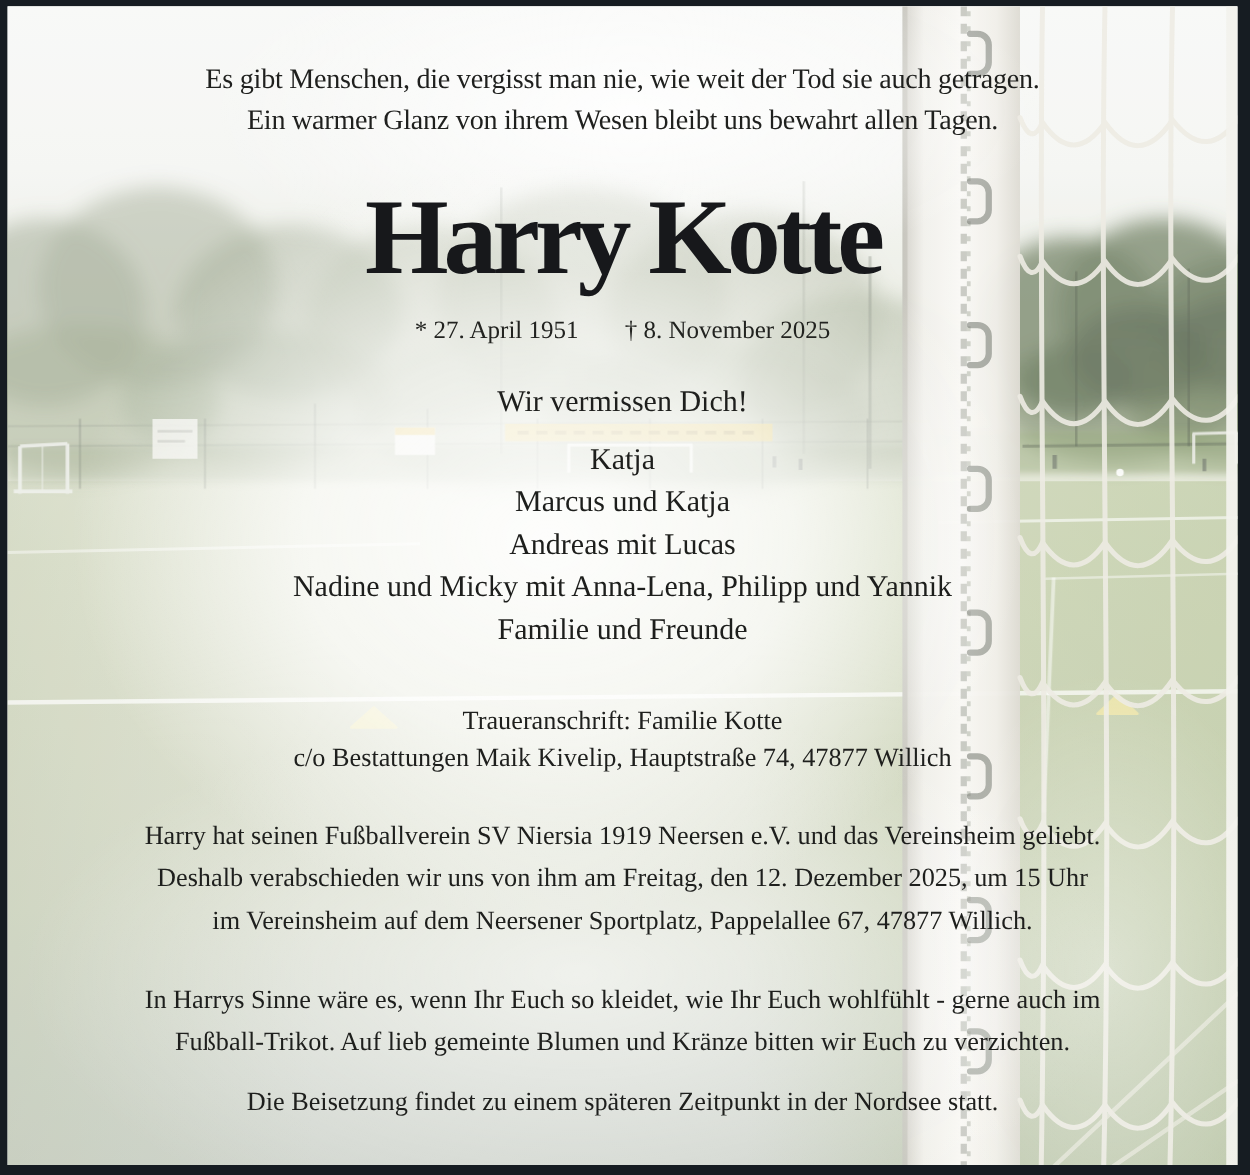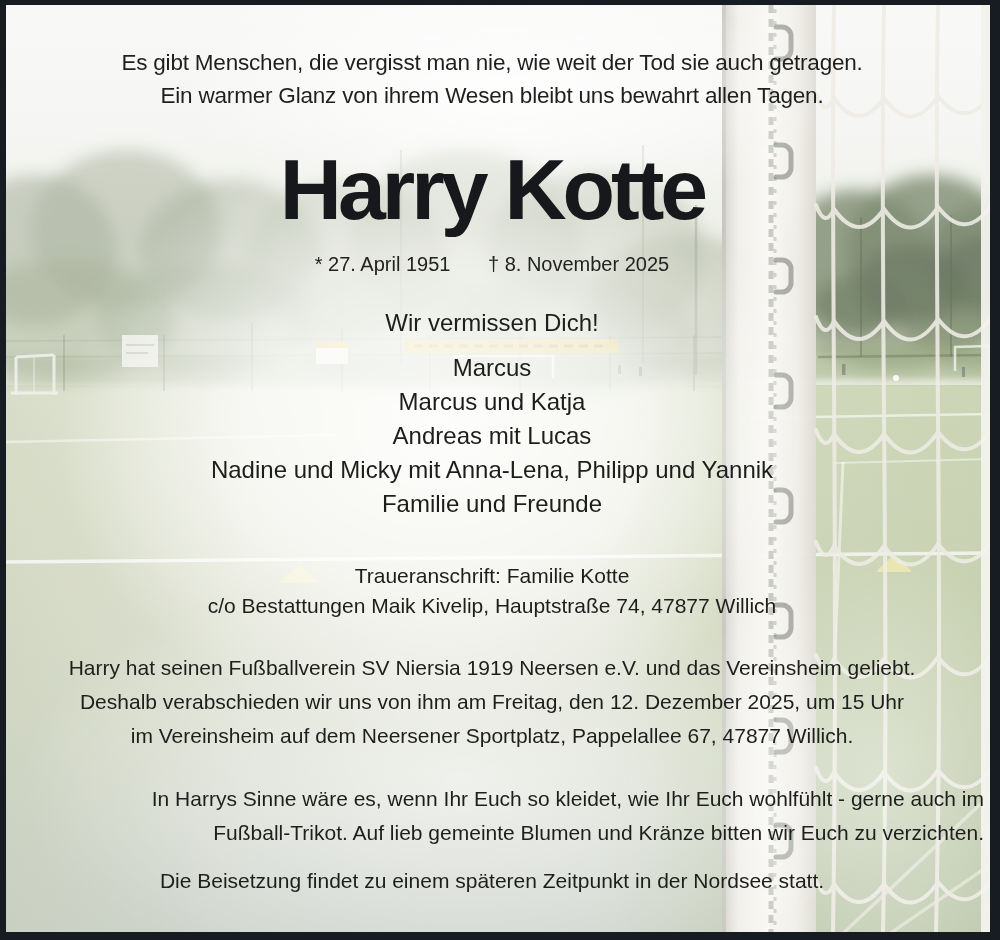--- a/index.html
+++ b/index.html
@@ -22,31 +22,31 @@
   .photo-fade {
     background:
       radial-gradient(380px 300px at 432px 428px, rgba(255,255,255,.92) 0%, rgba(255,255,255,.68) 52%, rgba(255,255,255,0) 100%),
       radial-gradient(440px 215px at 455px 775px, rgba(255,255,255,.60) 0%, rgba(255,255,255,0) 100%),
       radial-gradient(150px 235px at 880px 770px, rgba(255,255,255,.38) 0%, rgba(255,255,255,0) 100%),
       radial-gradient(330px 130px at 500px 85px, rgba(255,255,255,.85) 0%, rgba(255,255,255,0) 100%),
       linear-gradient(rgba(255,255,255,.20), rgba(255,255,255,.20));
   }
   
   .content { position:absolute; left:0; top:0; width:100%; height:100%; text-align:center; color:#202020; }
-  .block { position:absolute; left:0; right:16px; }
+  .block { position:absolute; left:0; right:4px;font-family:Liberation Serif, serif; }
   .epigraph      { top:46px;  font-size:22.5px; line-height:33px; letter-spacing:-0.2px; color:#1f201e; }
   .name          { top:139px; font-size:86px; line-height:98px; font-weight:700; letter-spacing:-4px; color:#17181b; margin:1px; }
   .dates         { top:253px; font-size:20px; color:#222320; }
   .dates .death  { margin-left:32px; }
   .missing       { top:309px; font-size:24px; color:#1e1f1d; }
   .mourners      { top:351px; font-size:24px; line-height:34px; color:#1d1e1c; }
   .address       { top:561px; font-size:21px; line-height:30px; color:#1e1f1d;text-align:center; }
   .para          { font-size:21px; line-height:34px; color:#1e1f1d; }
   .para1         { top:651px; }
-  .para2         { top:782px;text-align:right; }
+  .para2         { top:782px; }
   .closing       { top:869px; font-size:21px; color:#1e1f1d; }
 </style>
 </head>
 <body>
 
 <div class="page">
 
   <div class="photo">
     <div class="photo-base"></div>
 
@@ -212,21 +212,21 @@
     <h1 class="block name">Harry Kotte</h1>
 
     <div class="block dates">
       <span class="birth">* 27. April 1951</span>
       <span class="death">† 8. November 2025</span>
     </div>
 
     <div class="block missing">Wir vermissen Dich!</div>
 
     <div class="block mourners">
-      <div>Marcus</div>
+      <div>Katja</div>
       <div>Marcus und Katja</div>
       <div>Andreas mit Lucas</div>
       <div>Nadine und Micky mit Anna-Lena, Philipp und Yannik</div>
       <div>Familie und Freunde</div>
     </div>
 
     <div class="block address">
       <div>Traueranschrift: Familie Kotte</div>
       <div>c/o Bestattungen Maik Kivelip, Hauptstraße 74, 47877 Willich</div>
     </div>

